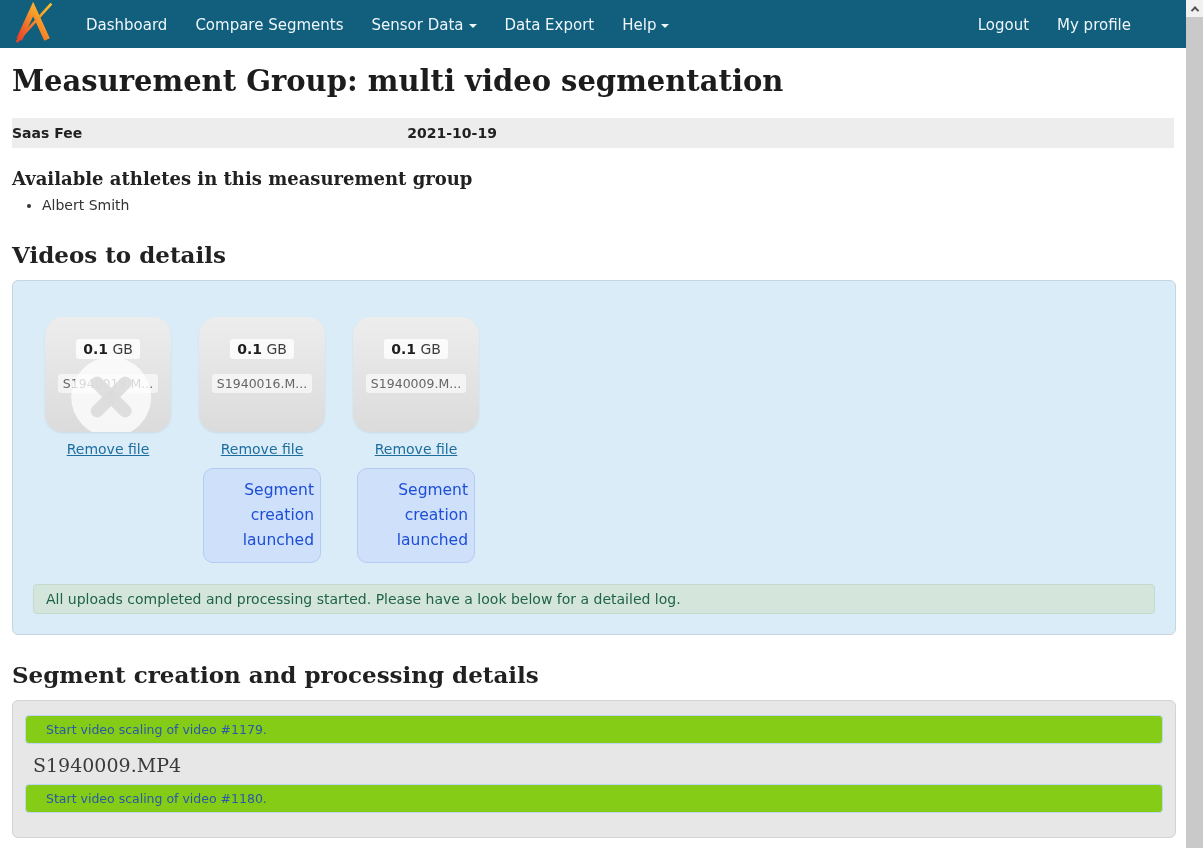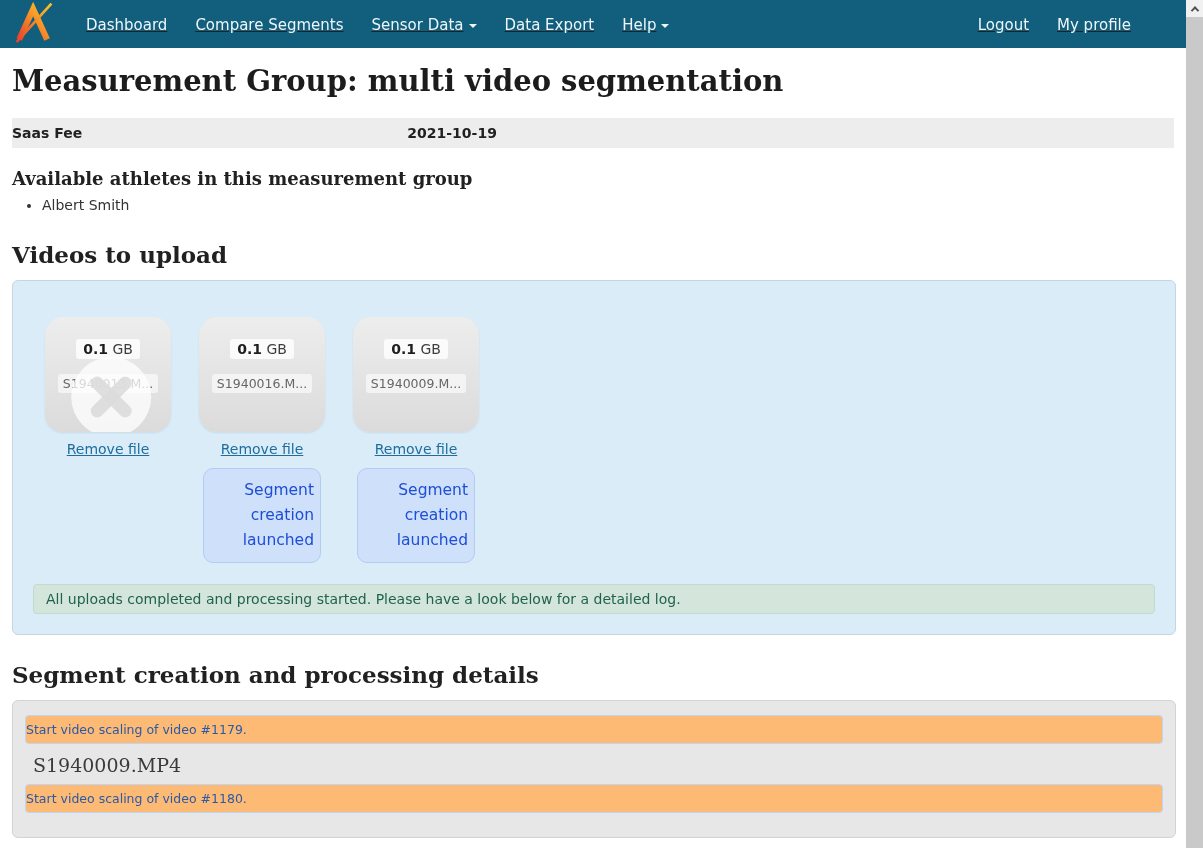--- a/index.html
+++ b/index.html
@@ -14,21 +14,21 @@
   
   .navbar {
     height: 48px;
     background: #115e7d;
     display: flex;
     align-items: center;
     padding: 0 41px 0 14px; 
     width: 1186px;
   }
   .brand { display: flex; align-items: center; margin-right: 18px; }
-  .nav-links { display: flex; align-items: flex-start; list-style: none; text-decoration: underline; }
+  .nav-links { display: flex; align-items: flex-start; list-style: none; }
   .nav-link {
     color: #eef6fa;
     text-decoration: none;
     font-size: 15px;
     padding: 0 14px;
     white-space: nowrap;
     cursor: pointer;
   }
   .caret {
     display: inline-block;
@@ -178,24 +178,24 @@
     margin-top: 12px;
   }
   .log-file {
     font-family: "DejaVu Serif", "Liberation Serif", serif;
     font-size: 19px;
     font-weight: normal;
     color: #3a3a3a;
     margin: 10px 0 8px 8px;
   }
   .log-alert {
-    background: #fdba74;
+    background: #84cc16;
     border: 1px solid #c0d4f4;
     border-radius: 4px;
-    padding: 6px 0;
+    padding: 6px 20px;
     font-size: 12.5px;
     color: #2a59a7;
     margin-bottom: 6px;
   }
 
   
   .scrollbar {
     position: absolute;
     top: 0; right: 0;
     width: 17px; height: 848px;
@@ -254,21 +254,21 @@
   <div class="meta-bar">
     <div class="meta-cell">Saas Fee</div>
     <div class="meta-cell">2021-10-19</div>
   </div>
 
   <h3 class="sub-heading">Available athletes in this measurement group</h3>
   <ul class="athlete-list">
     <li>Albert Smith</li>
   </ul>
 
-  <h2 class="section-heading">Videos to upload</h2>
+  <h2 class="section-heading">Videos to details</h2>
 
   <div class="upload-panel">
     <div class="cards-row">
 
       <div class="upload-col">
         <div class="dz-card">
           <span class="dz-size"><span class="num">0.1</span> <span>GB</span></span>
           <span class="dz-filename">S1940013.M...</span>
           <span class="dz-cross">
             <svg width="44" height="44" viewBox="0 0 44 44">

